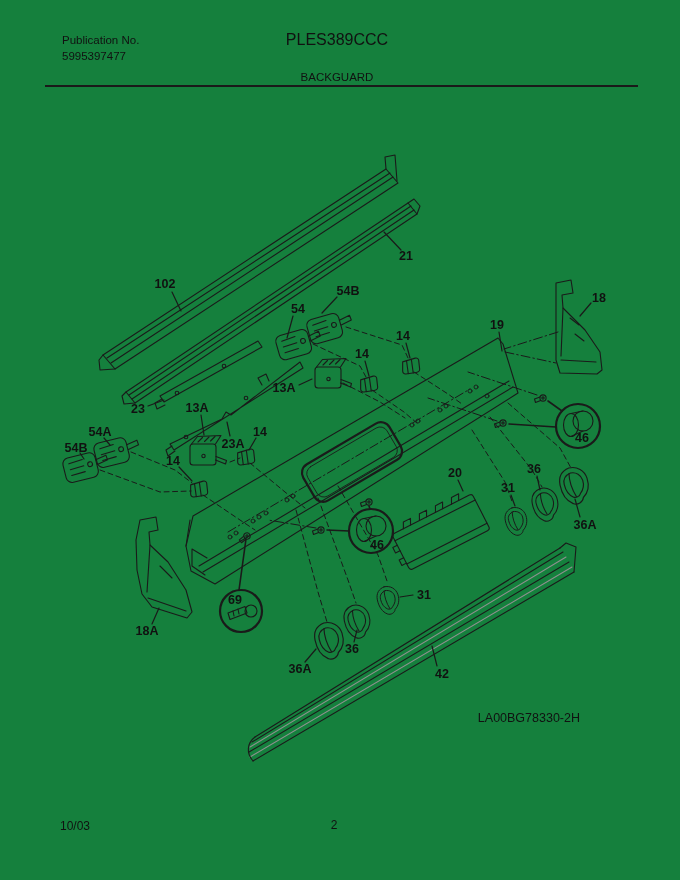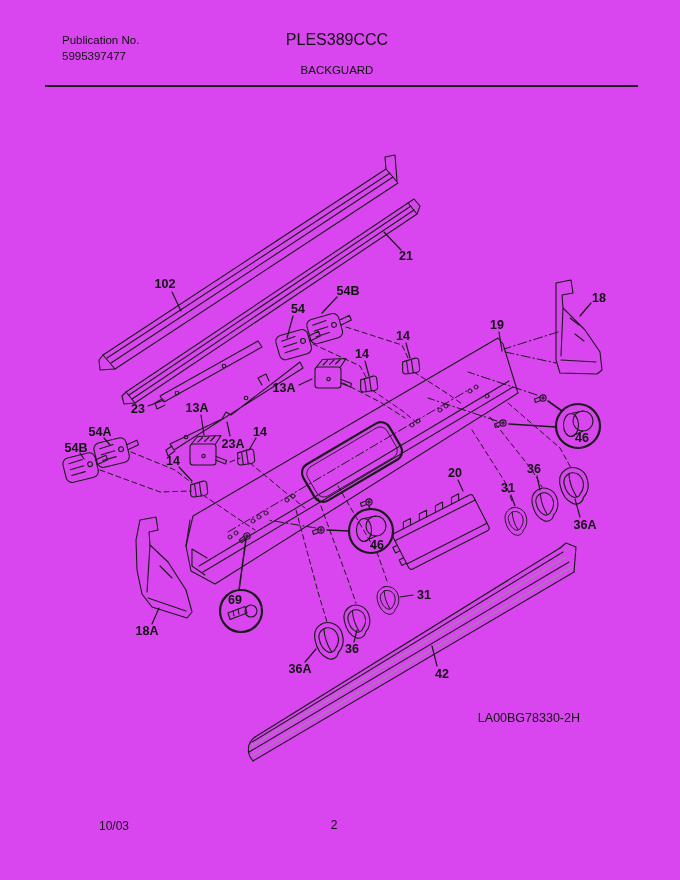--- a/index.html
+++ b/index.html
@@ -1,26 +1,26 @@
 <!DOCTYPE html>
 <html><head>
 <meta charset="utf-8">
 <style>
   html,body{margin:0;padding:0;background:#e8e8e8;}
   #page{
-    position:relative;width:680px;height:880px;background:#d946ef;
+    position:relative;width:680px;height:880px;background:#15803d;
     font-family:"Liberation Sans",sans-serif;color:#111;overflow:hidden;
   }
   .abs{position:absolute;}
   #pub-block{left:62px;top:33px;font-size:11.5px;line-height:1.35;}
   #model{left:237px;top:31px;width:200px;text-align:center;font-size:16px;}
-  #section{left:237px;top:64px;width:200px;text-align:center;font-size:11.5px;}
+  #section{left:237px;top:71px;width:200px;text-align:center;font-size:11.5px;}
   #header-rule{left:45px;top:85px;width:593px;height:2px;background:#1a1a1a;}
   #diagram-code{left:400px;top:711px;width:180px;text-align:right;font-size:12.5px;}
-  #footer-date{left:60px;top:819px;font-size:12px;margin-left:39px;}
+  #footer-date{left:60px;top:819px;font-size:12px;}
   #footer-page{left:300px;top:818px;width:68px;text-align:center;font-size:12px;}
   svg{position:absolute;left:0;top:0;}
   .ink{stroke:#1a1a1a;fill:none;stroke-width:1.1;stroke-linecap:round;stroke-linejoin:round;}
   .bold{stroke-width:2.2;}
   .mid{stroke-width:1.6;}
   .gray{stroke:#8f8f8f;}
   .dash{stroke-dasharray:5 3.5;stroke-width:1;}
   .dashdot{stroke-dasharray:9 3 1.5 3;stroke-width:1;}
   .callout-text{font-family:"Liberation Sans",sans-serif;font-size:12.5px;font-weight:bold;
     fill:#111;stroke:none;}

